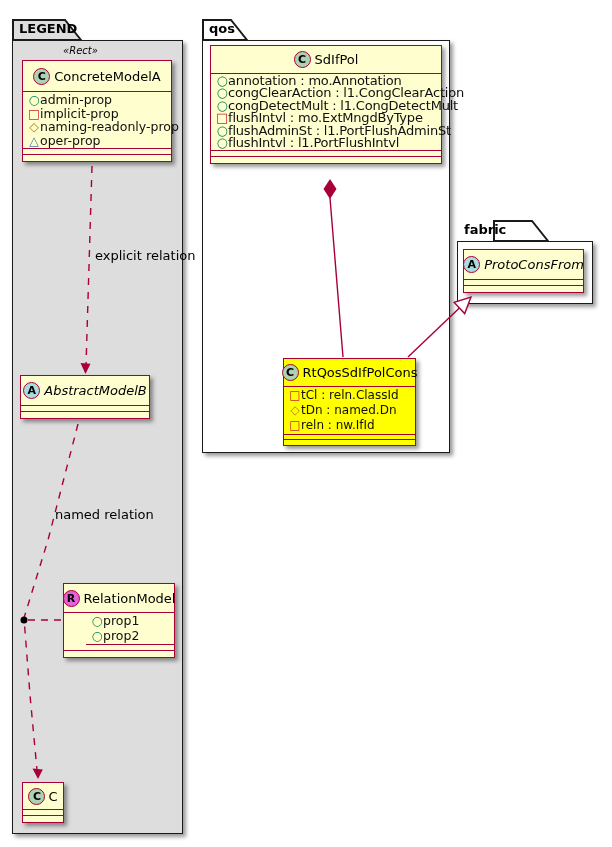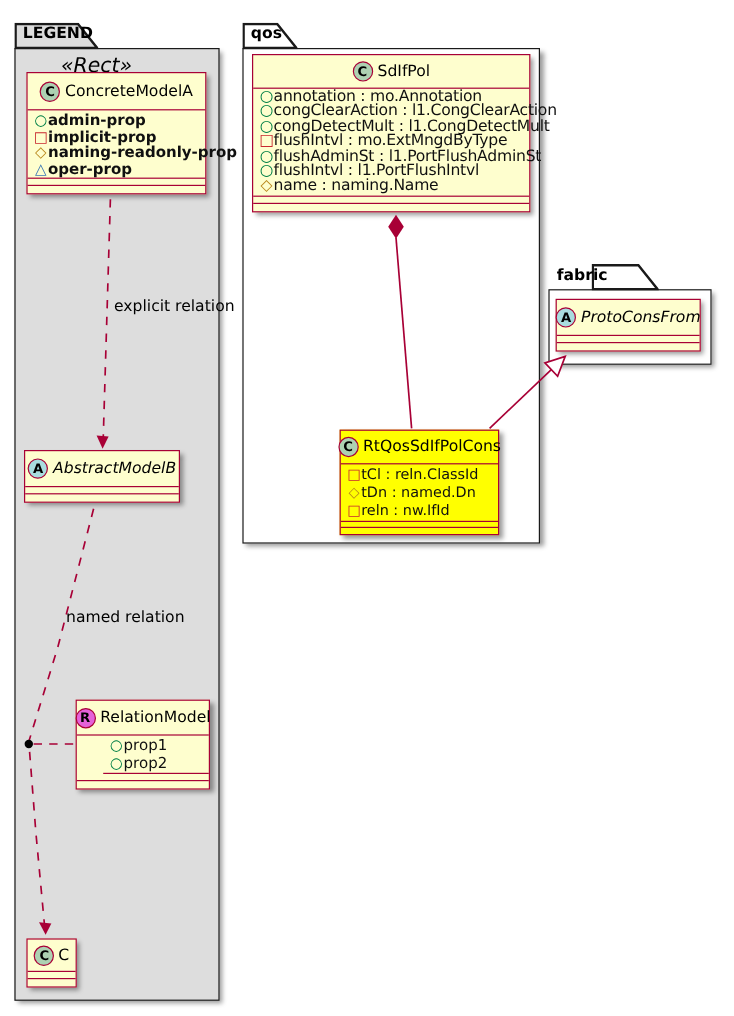--- a/index.html
+++ b/index.html
@@ -14,21 +14,21 @@
   .pkg-tab .tab-label { position:absolute; left:7px; top:2px; font-size:13px;
     font-weight:bold; white-space:nowrap; }
   #legend-body { left:12px; top:40px; width:171px; height:794px; background:#dddddd; }
   #qos-body    { left:202px; top:40px; width:248px; height:413px; background:#ffffff; }
   #fabric-body { left:457px; top:241px; width:136px; height:63px; background:#ffffff; }
   #legend-tab { left:12px;  top:19px; width:70px;  height:22px;text-align:center; }
   #qos-tab    { left:202px; top:19px; width:46px;  height:22px; }
   #fabric-tab { left:457px; top:220px; width:56px; height:22px;padding-left:36px; }
 
   #legend-stereotype { position:absolute; left:12px; top:45px; width:137px;
-    text-align:center; font-size:17px; font-style:italic; }
+    text-align:center; font-size:10px; font-style:italic; }
 
   
   .cls { position:absolute; background:#FEFECE; border:1.5px solid #A80036;
     box-shadow:3px 3px 4px rgba(0,0,0,0.40); z-index:5; }
   .cls .title { display:flex; align-items:center; justify-content:center;
     gap:4px; border-bottom:1.5px solid #A80036; white-space:nowrap; }
   .cls .title .cname { font-size:13px; }
   .cls .title .cname.italic { font-style:italic; }
   .cls .fields { border-bottom:1.5px solid #A80036; padding:1px 5px; }
   .cls .thin1 { height:6px; border-bottom:1.5px solid #A80036; }
@@ -44,21 +44,21 @@
   .spot-r { background:#E561D9; }
 
   .pg.circle   { color:#038048; } .pg.circle::before   { content:"○"; }
   .pg.square   { color:#C82930; } .pg.square::before   { content:"□"; }
   .pg.diamond  { color:#B8861B; } .pg.diamond::before  { content:"◇"; }
   .pg.triangle { color:#3C78B4; } .pg.triangle::before { content:"△"; }
 
   
   #cls-concrete { left:22px;  top:60px;  width:150px; }
   #cls-concrete .title { height:31px; }
-  #cls-concrete .fields { font-size:12.5px; line-height:13.5px;font-weight:bold; }
+  #cls-concrete .fields { font-size:12.5px; line-height:13.5px; }
 
   #cls-abstractb { left:20px; top:375px; width:130px; }
   #cls-abstractb .title { height:30px; }
 
   #cls-relation { left:63px; top:583px; width:112px; }
   #cls-relation .title { height:29px; }
   #cls-relation .fields { font-size:12.5px; line-height:14.5px;margin-left:22px; }
 
   #cls-c { left:22px; top:782px; width:42px; }
   #cls-c .title { height:27px; gap:3px; }
@@ -165,21 +165,20 @@
       <span class="spot spot-c">C</span>
       <span class="cname">SdIfPol</span>
     </div>
     <div class="fields">
       <div class="prow"><span class="pg circle"></span><span>annotation : mo.Annotation</span></div>
       <div class="prow"><span class="pg circle"></span><span>congClearAction : l1.CongClearAction</span></div>
       <div class="prow"><span class="pg circle"></span><span>congDetectMult : l1.CongDetectMult</span></div>
       <div class="prow"><span class="pg square"></span><span>flushIntvl : mo.ExtMngdByType</span></div>
       <div class="prow"><span class="pg circle"></span><span>flushAdminSt : l1.PortFlushAdminSt</span></div>
       <div class="prow"><span class="pg circle"></span><span>flushIntvl : l1.PortFlushIntvl</span></div>
-      <div class="prow"><span class="pg diamond"></span><span>name : naming.Name</span></div>
     </div>
     <div class="thin1"></div>
     <div class="thin2"></div>
   </div>
 
   <div class="cls" id="cls-rtqos">
     <div class="title">
       <span class="spot spot-c">C</span>
       <span class="cname">RtQosSdIfPolCons</span>
     </div>

